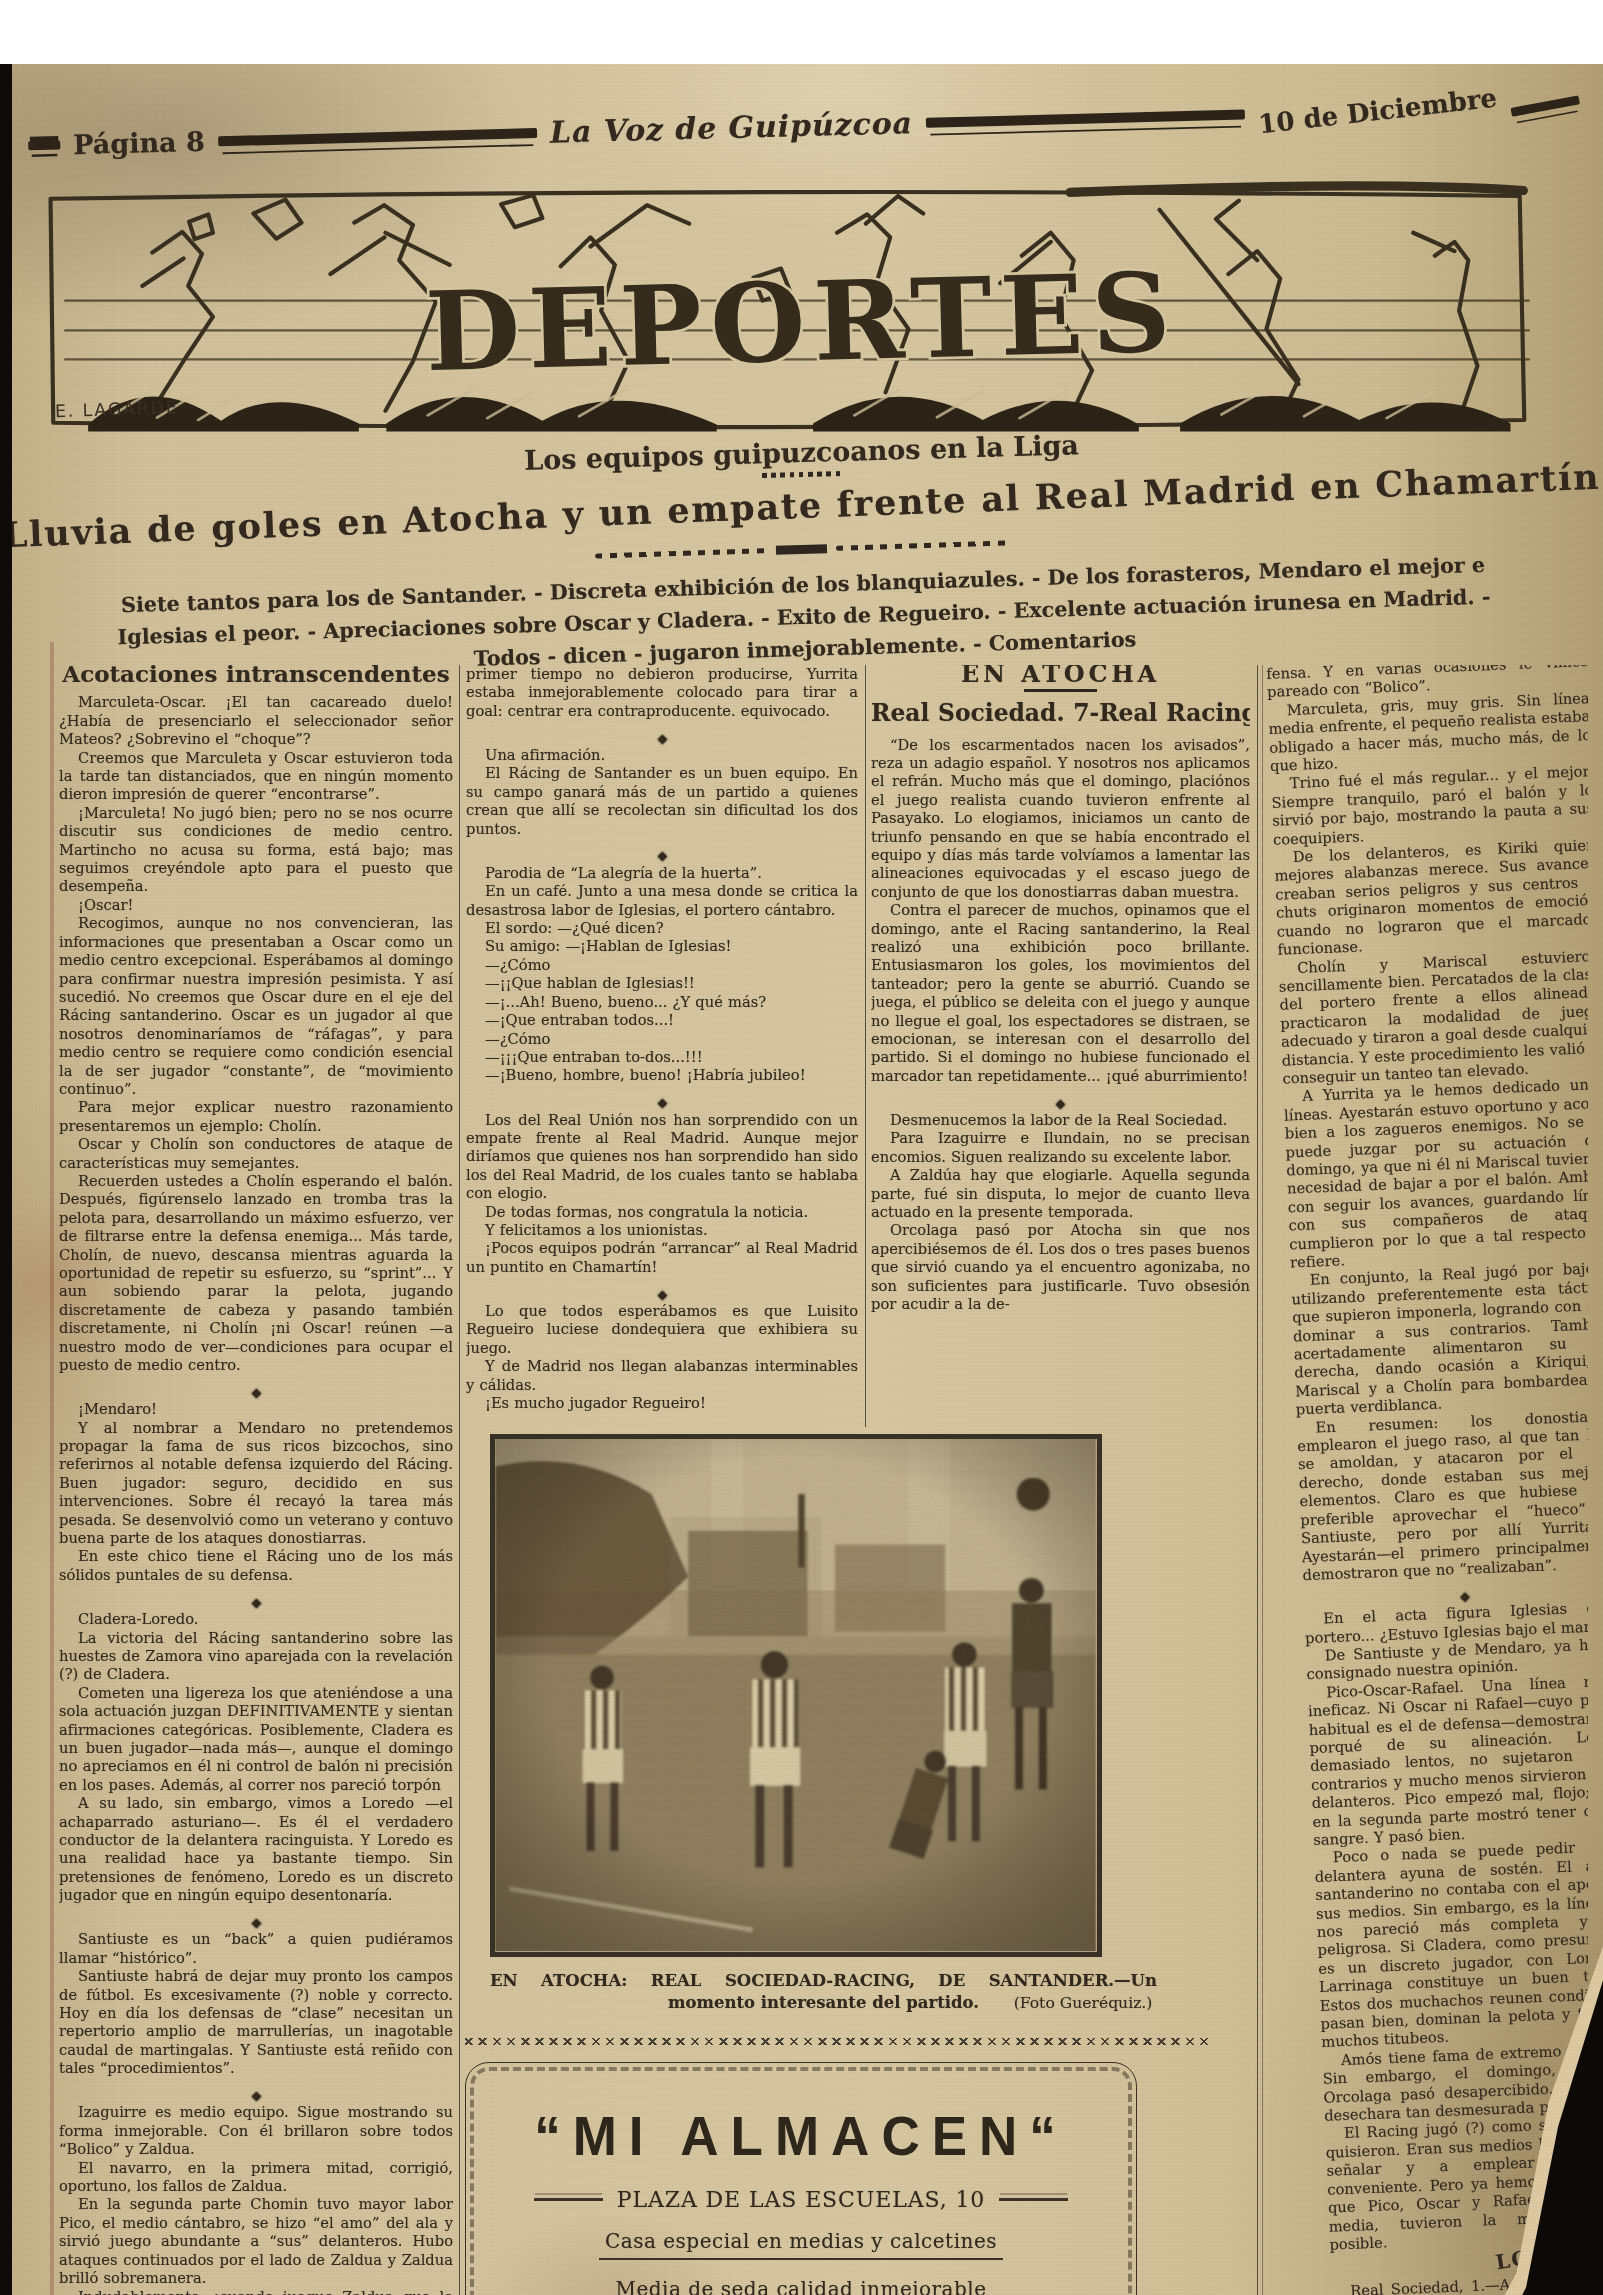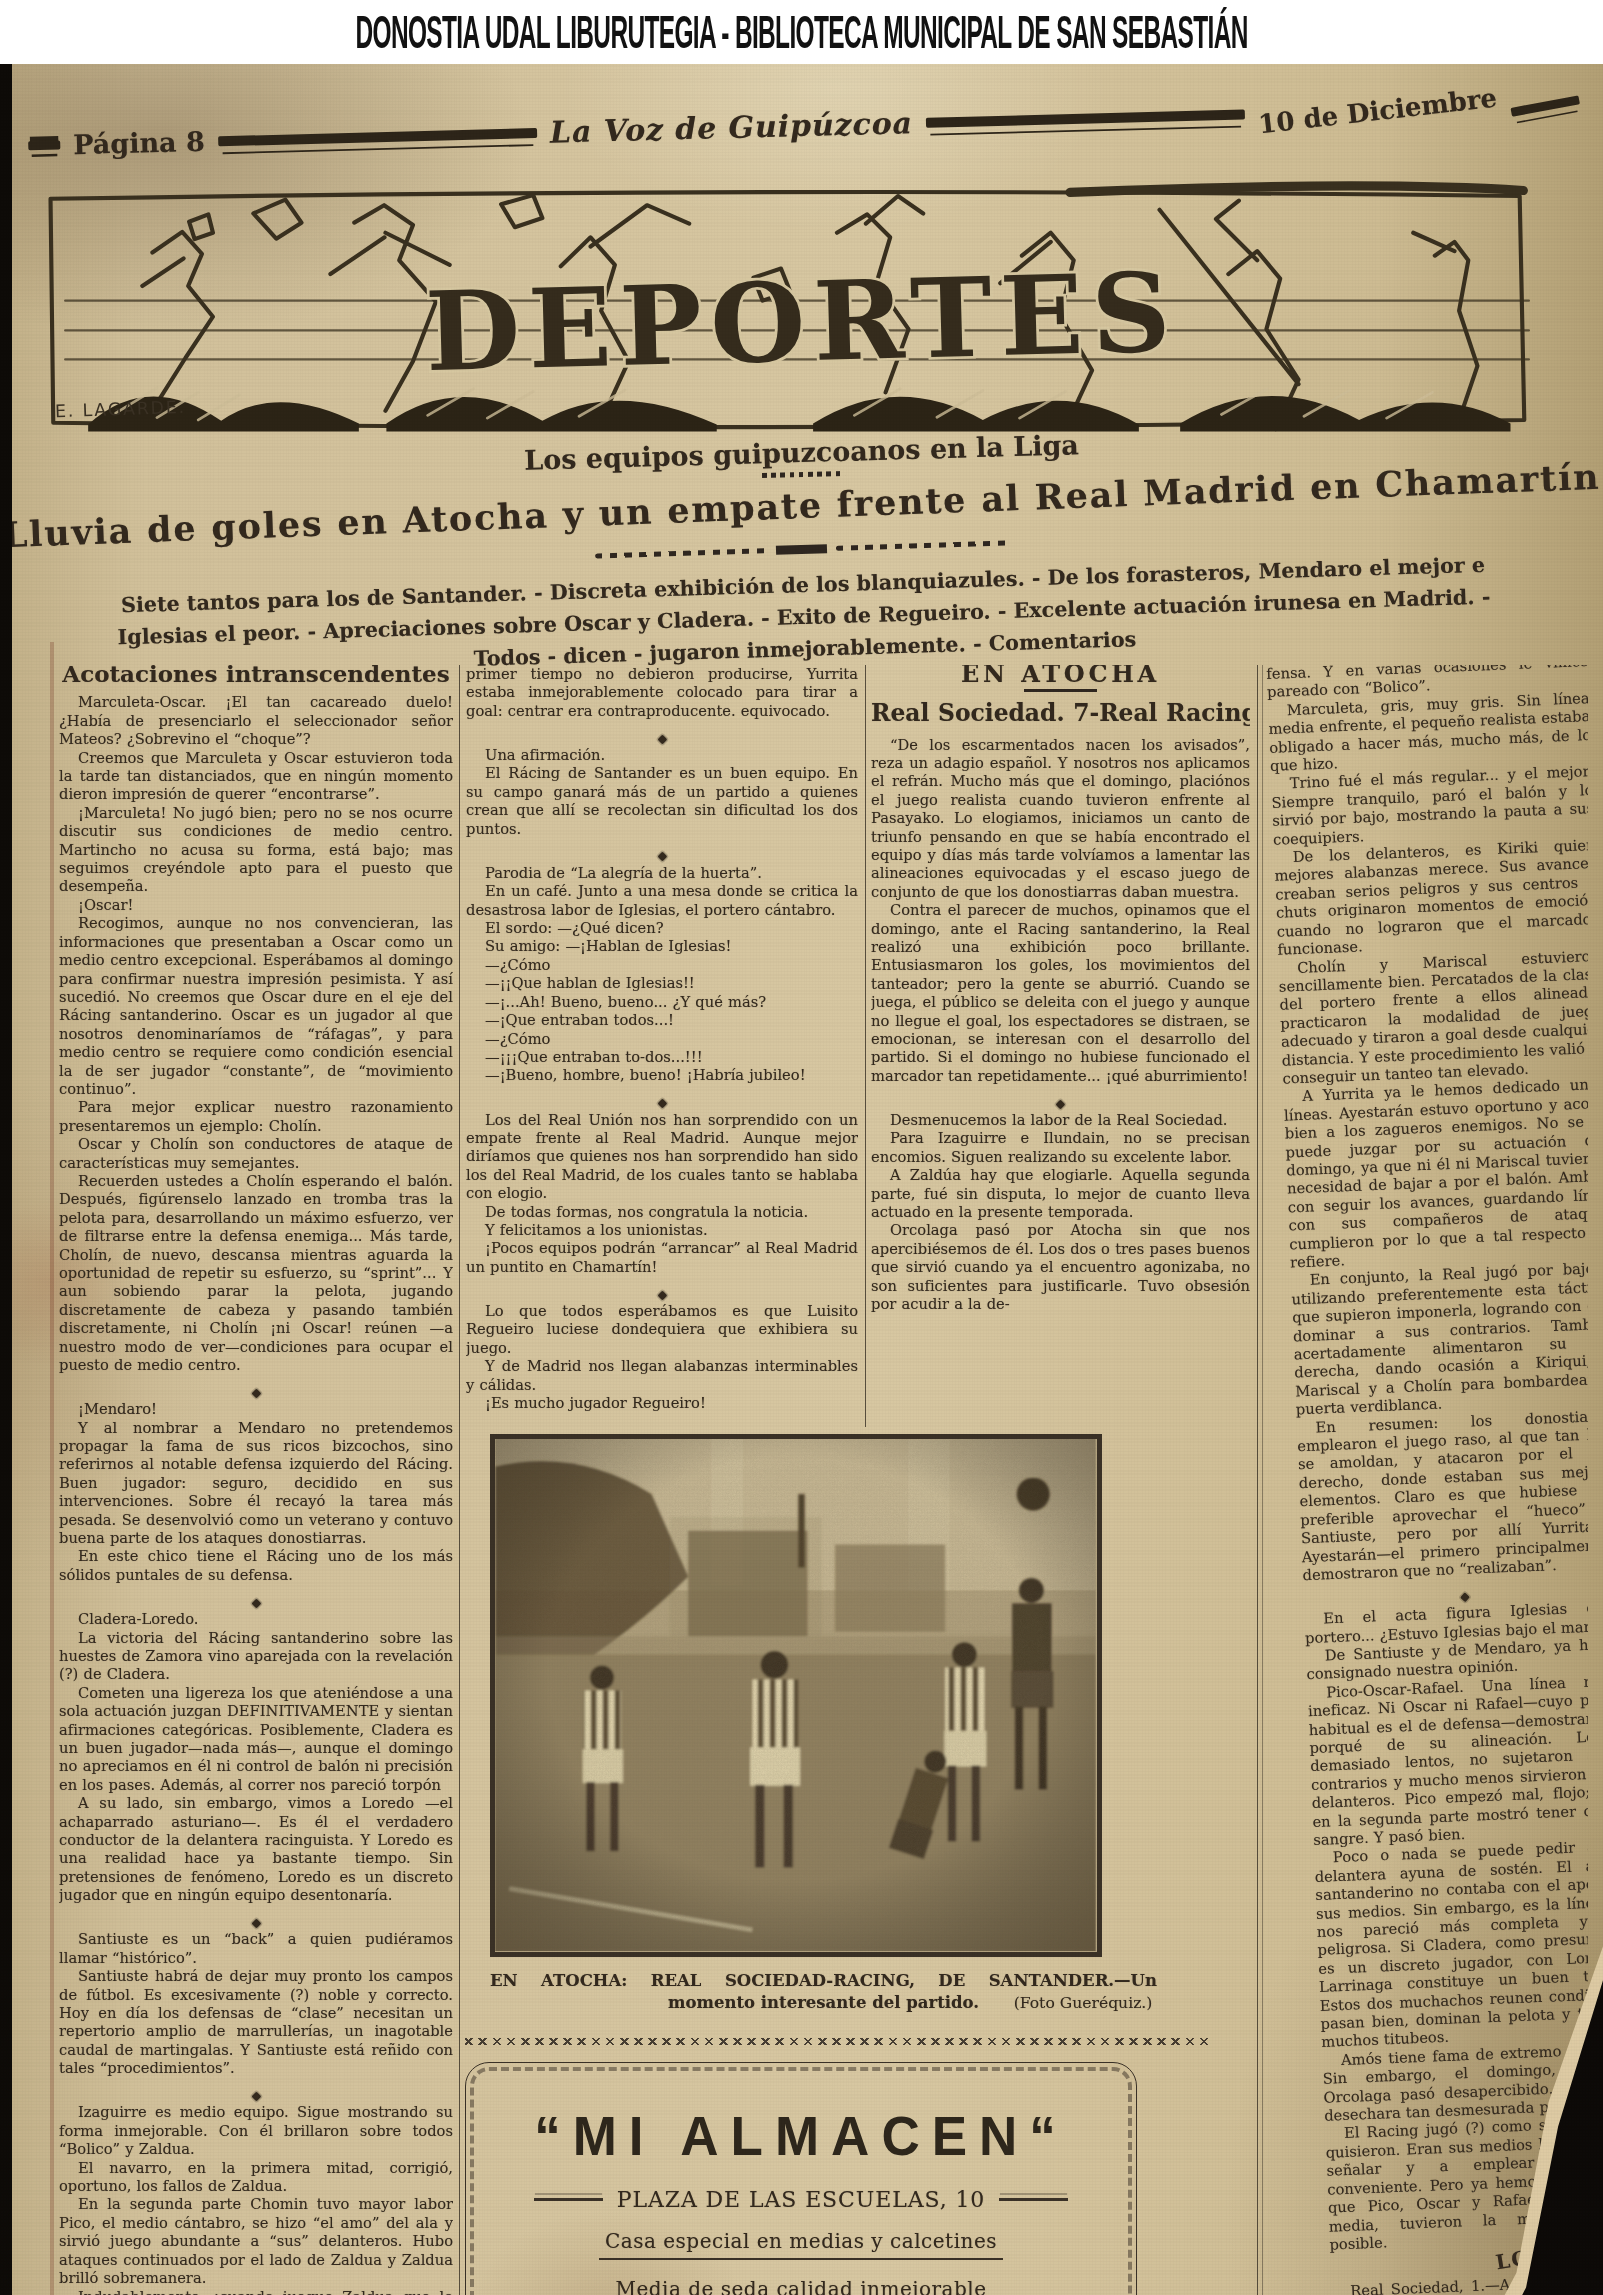--- a/index.html
+++ b/index.html
@@ -106,23 +106,20 @@
   .ad-line{display:table;margin:17.4px auto 0;font-size:20px;letter-spacing:0.5px;
            padding:0 6.4px 4.6px;border-bottom:2.8px double #3a3127;}
   
   .vline{position:absolute;width:1.4px;background:rgba(47,39,30,.75);}
 </style>
 </head>
 <body>
 
 <div id="stage">
 
-  <div id="scan-band">
-    <span>DONOSTIA UDAL LIBURUTEGIA - BIBLIOTECA MUNICIPAL DE SAN SEBASTIÁN</span>
-  </div>
 
   <div id="page">
 
     <div id="masthead" class="abs ink">
       <span class="mast-bar small"></span>
       <span id="mast-page">Página 8</span>
       <span class="mast-bar grow"></span>
       <span id="mast-title">La Voz de Guipúzcoa</span>
       <span class="mast-bar grow"></span>
       <span id="mast-date">10 de Diciembre</span>

